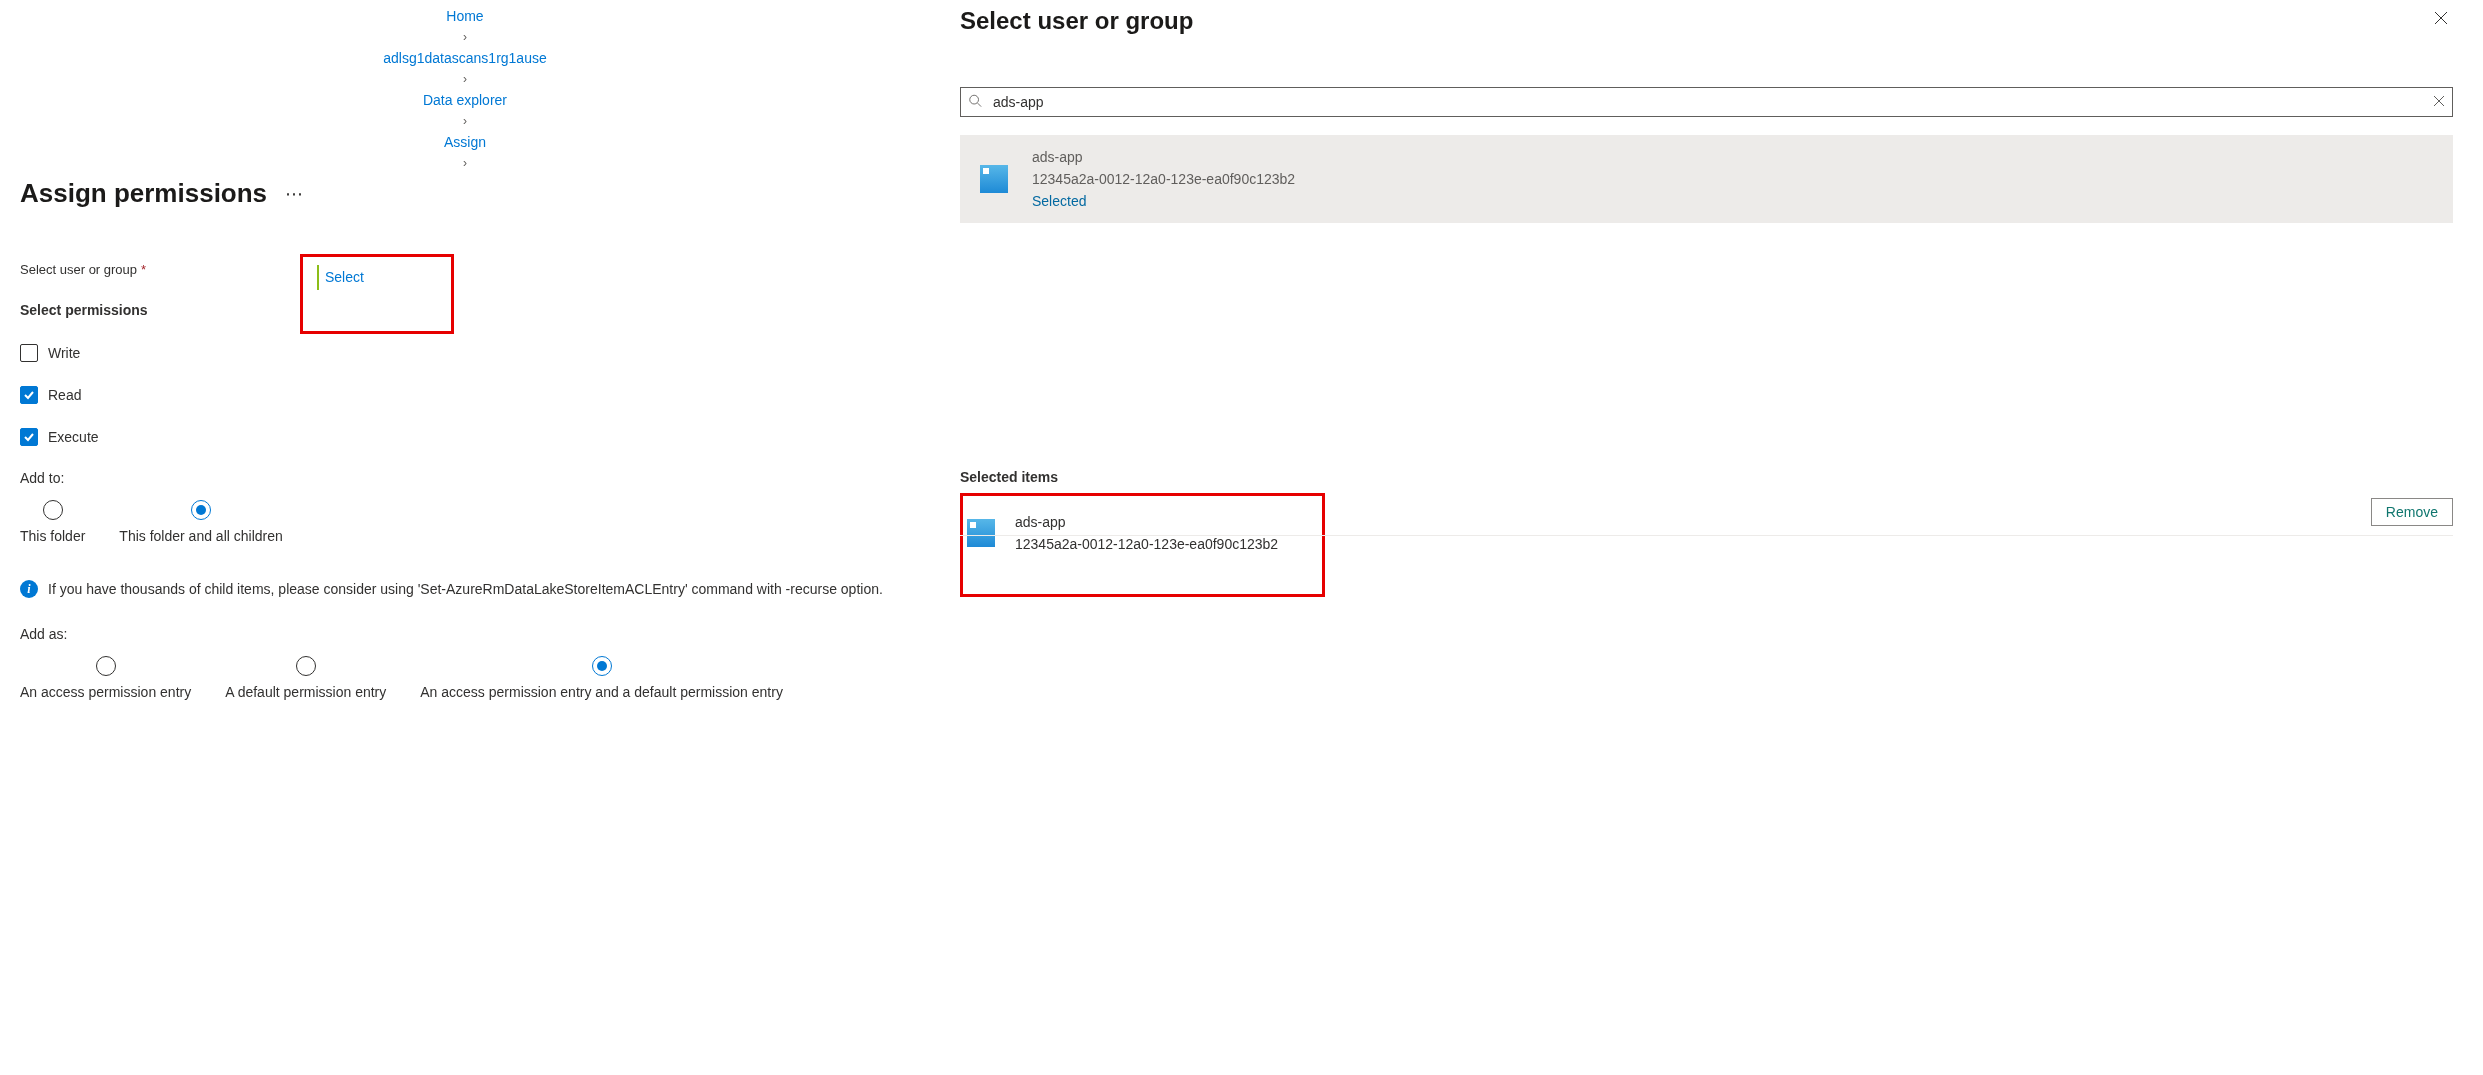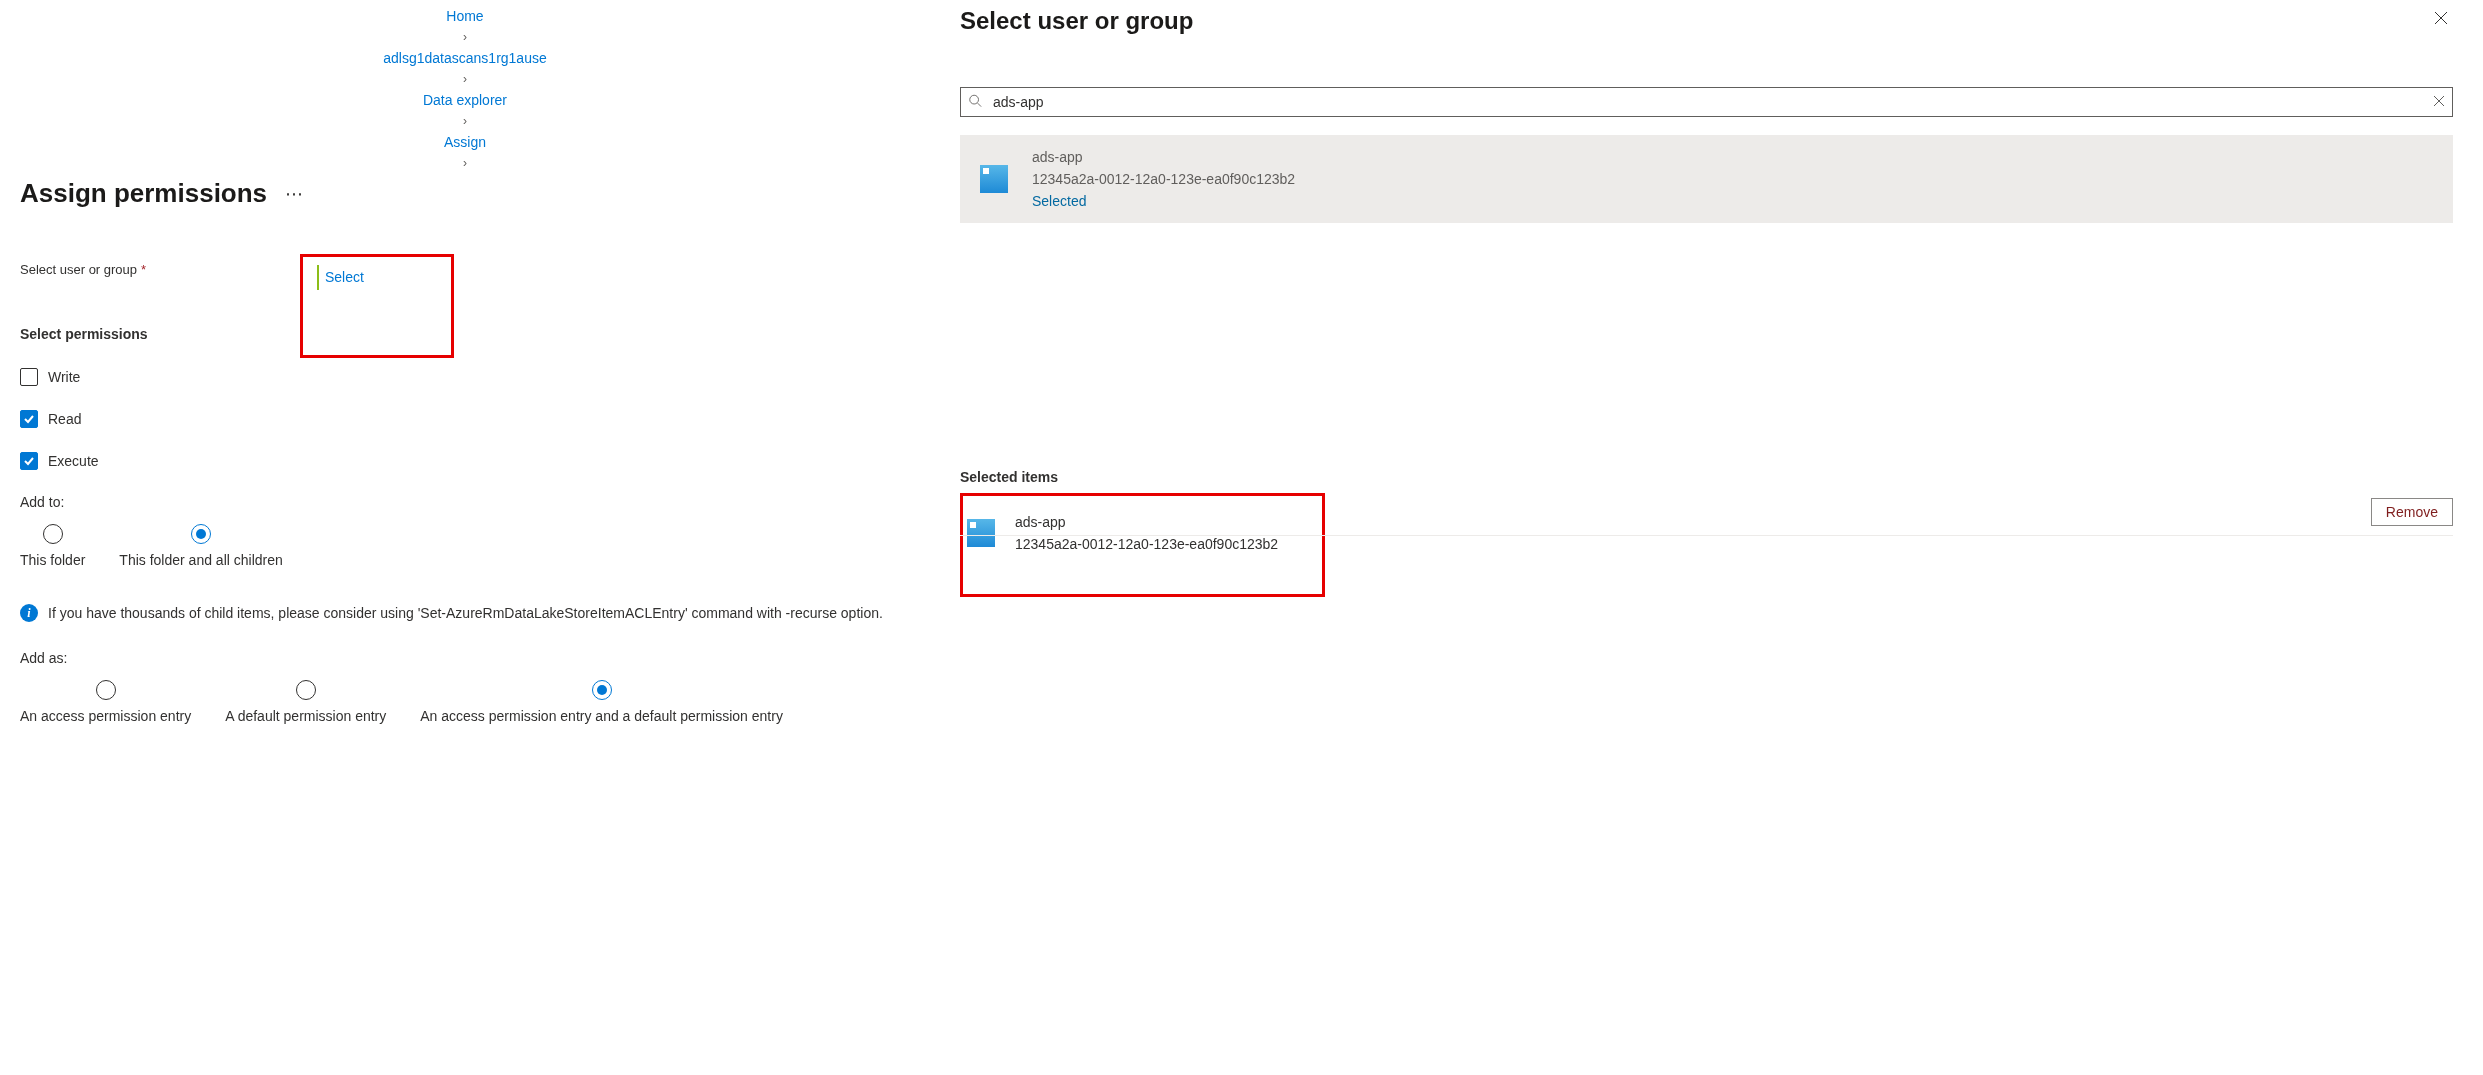--- a/index.html
+++ b/index.html
@@ -24,21 +24,21 @@
   
   .title-row { display: flex; align-items: center; gap: 18px; margin-top: 8px; }
   .page-title { font-size: 26px; font-weight: 600; color: #1b1a19; }
   .more-dots { font-size: 18px; color: #323130; letter-spacing: 1px; cursor: pointer; }
 
   
   .field-row { display: flex; align-items: flex-start; margin-top: 45px; }
   .field-label { flex: 0 0 280px; font-size: 13px; color: #323130; padding-top: 8px;}
   .req { color: #a4262c; margin-left: 4px; }
   .select-box {
-    width: 154px; height: 104px;
+    width: 154px; height: 80px;
     border: 3px solid #e60000;
     padding: 8px 0 0 14px;
   }
   .select-link-wrap { border-left: 2px solid #8cbd18; padding-left: 6px; line-height: 24px;}
   .select-link { color: #0078d4; font-size: 14px; }
 
   
   .section-h { font-weight: 600; font-size: 14px; margin-top: -32px; margin-bottom: 26px;}
 
   
@@ -79,21 +79,21 @@
   .result-status { color:#0369a1; font-size:14px;}
 
   .selected-h { font-weight:600; font-size: 14px; margin-top: 1px; position:relative; }
   .right-middle-spacer { height: 245px; }
 
   .selected-row-wrap { border: 3px solid #e60000; margin-top: 8px; padding: 12px 18px 30px 4px; width: 365px; position:relative;}
   .selected-row { display:flex; align-items:center; gap: 20px; padding: 6px 0 12px 0;}
   .selected-text { display:flex; flex-direction:column; gap: 6px;}
   .selected-name { font-size:14px; color:#323130;}
   .selected-id { font-size:14px; color:#323130;}
-  .remove-btn { position:absolute; right:30px; top: 498px; border:1px solid #8a8886; background:#fff; padding: 5px 14px; font-size:14px; cursor:pointer; color:#7f1d1d;}
+  .remove-btn { position:absolute; right:30px; top: 498px; border:1px solid #8a8886; background:#fff; padding: 5px 14px; font-size:14px; cursor:pointer; color:#0f766e;}
   .row-divider { border-top: 1px solid #edebe9; position:absolute; left:30px; right:30px; top: 535px;}
 
   svg.check { width:12px; height:12px; fill:none; stroke-width:2;}
 </style>
 </head>
 <body>
 
 <div class="left-panel">
 
   <div class="breadcrumb">

